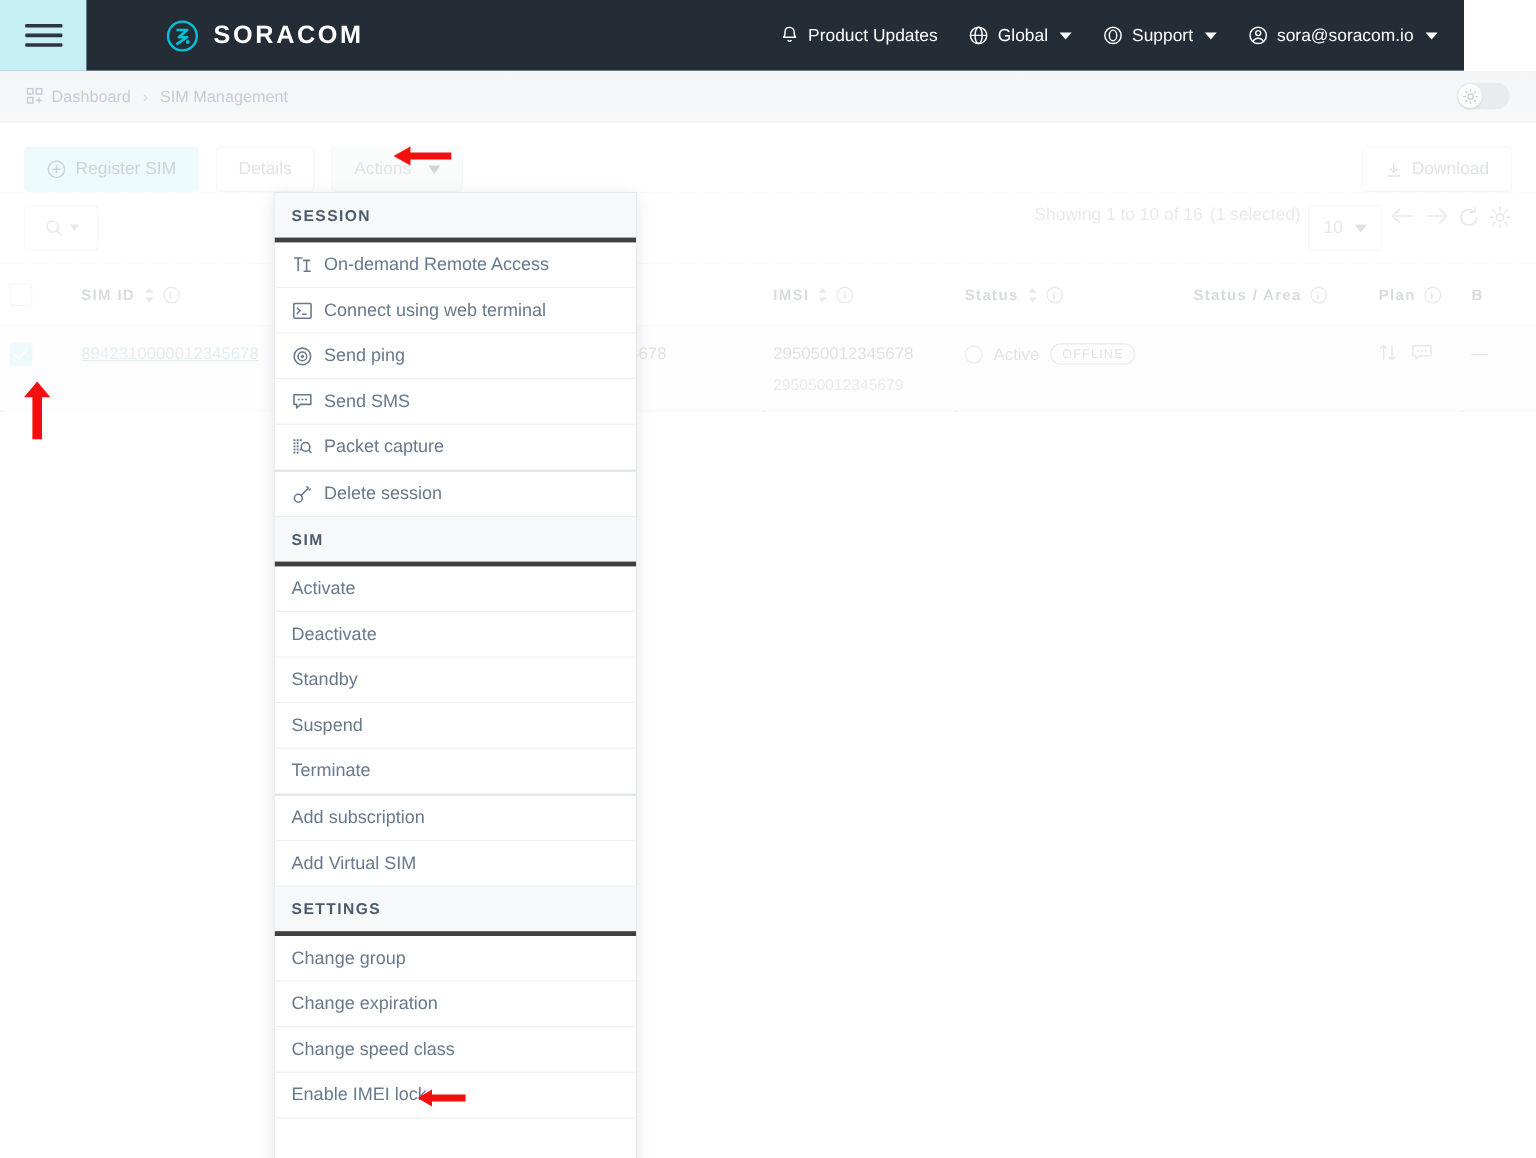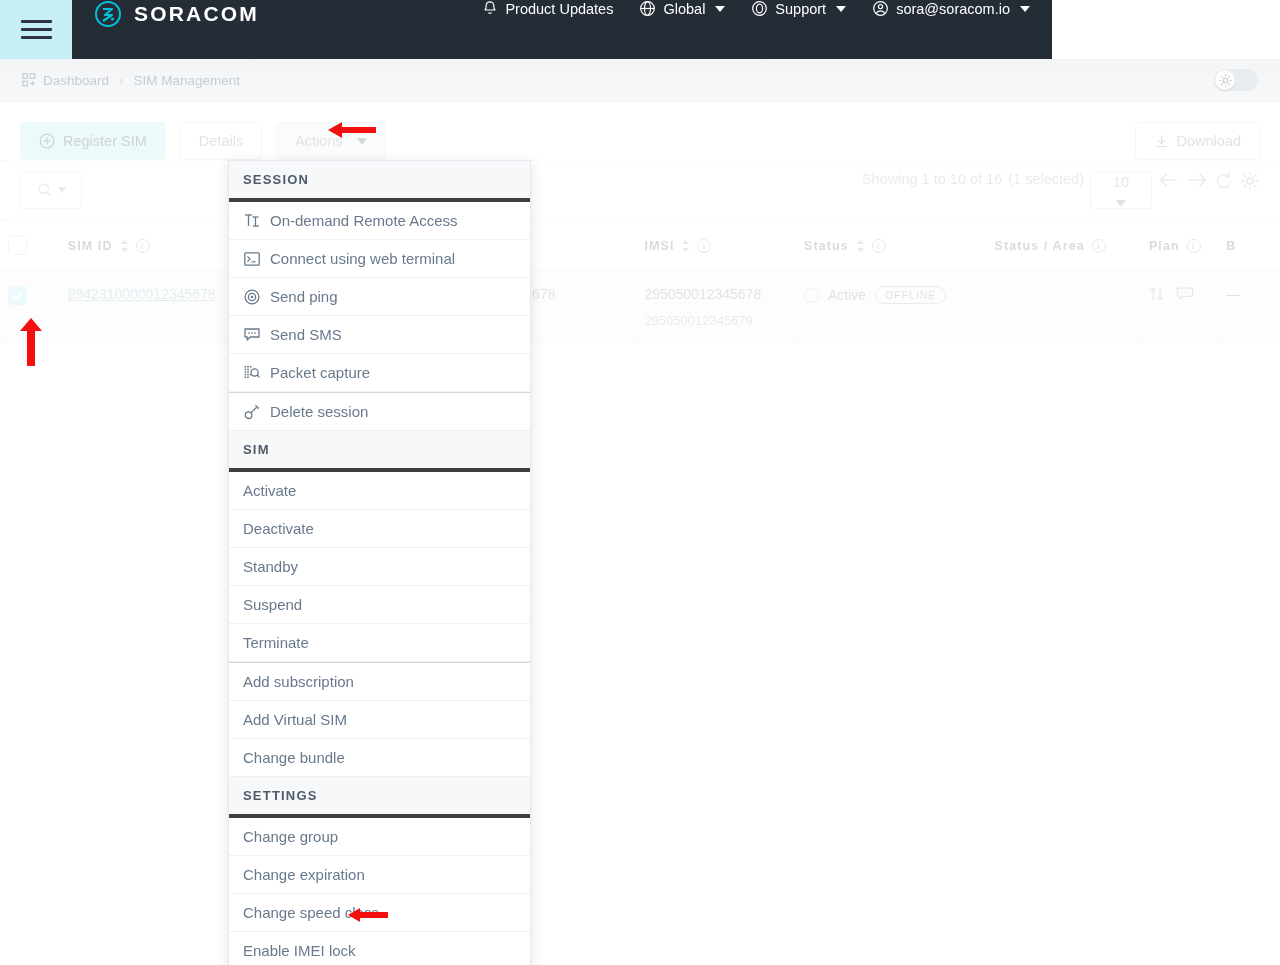--- a/index.html
+++ b/index.html
@@ -6,22 +6,22 @@
   html, body {
     width: 1280px; height: 965px;
     font-family: "Liberation Sans", sans-serif;
     background: #ffffff;
     overflow: hidden;
   }
   #root { position: relative; width: 1280px; height: 965px; }
 
   
   .topnav {
-    position: absolute; top: 0; left: 0; width: 1052px; height: 59px;
-    background: #242c36; display: flex; align-items: flex-start;
+    position: absolute; top: 0; left: 0; width: 1220px; height: 59px;
+    background: #242c36; display: flex; align-items: center; gap: 44px;
   }
   .hamburger-box {
     width: 72px; height: 59px; background: #c5eff5;
     display: flex; align-items: center; justify-content: center; cursor: pointer;
   }
   .hamburger-bars { width: 31px; }
   .hamburger-bars span {
     display: block; height: 3px; background: #2b3440; border-radius: 1px; margin: 5px 0;
   }
   .brand { display: flex; align-items: center; margin-left: 22px; gap: 12px; }
@@ -98,21 +98,21 @@
   }
   .searchbox .caret {
     width: 0; height: 0; border-left: 4px solid transparent; border-right: 4px solid transparent;
     border-top: 6px solid #b6bec8;
   }
   .pager { display: flex; align-items: flex-start; gap: 6px; }
   .pager-text { color: #b2bac4; font-size: 14.5px; white-space: nowrap; }
   .pagesize {
     width: 62px; height: 38px; border: 1px solid #dfe3e8; border-radius: 3px; background: #fff;
     display: flex; align-items: center; justify-content: center; gap: 10px;
-    color: #a9b2bd; font-size: 14.5px; cursor: pointer; flex-direction: column;
+    color: #a9b2bd; font-size: 14.5px; cursor: pointer;
   }
   .pagesize .caret {
     width: 0; height: 0; border-left: 5px solid transparent; border-right: 5px solid transparent;
     border-top: 7px solid #9aa3ae;
   }
   .icon-btn { cursor: pointer; display: flex; align-items: center; }
 
   
   table.grid { width: 100%; border-collapse: collapse; table-layout: fixed; }
   table.grid th {
@@ -587,23 +587,20 @@
       </div>
   <div class="dd-item">
     <span>Terminate</span>
       </div>
   <div class="dd-item sep-top">
     <span>Add subscription</span>
       </div>
   <div class="dd-item">
     <span>Add Virtual SIM</span>
       </div>
-  <div class="dd-item">
-    <span>Change bundle</span>
-      </div>
 
   <div class="dd-section-head">SETTINGS</div>
   <div class="dd-item">
     <span>Change group</span>
       </div>
   <div class="dd-item">
     <span>Change expiration</span>
       </div>
   <div class="dd-item">
     <span>Change speed class</span>

